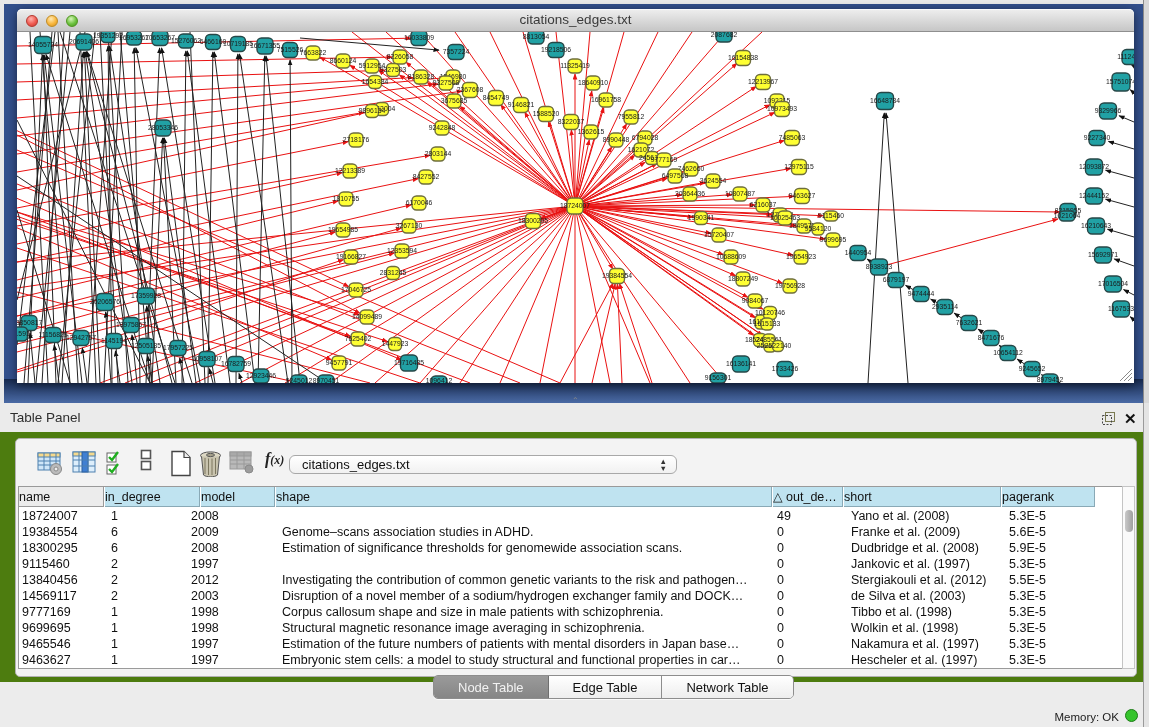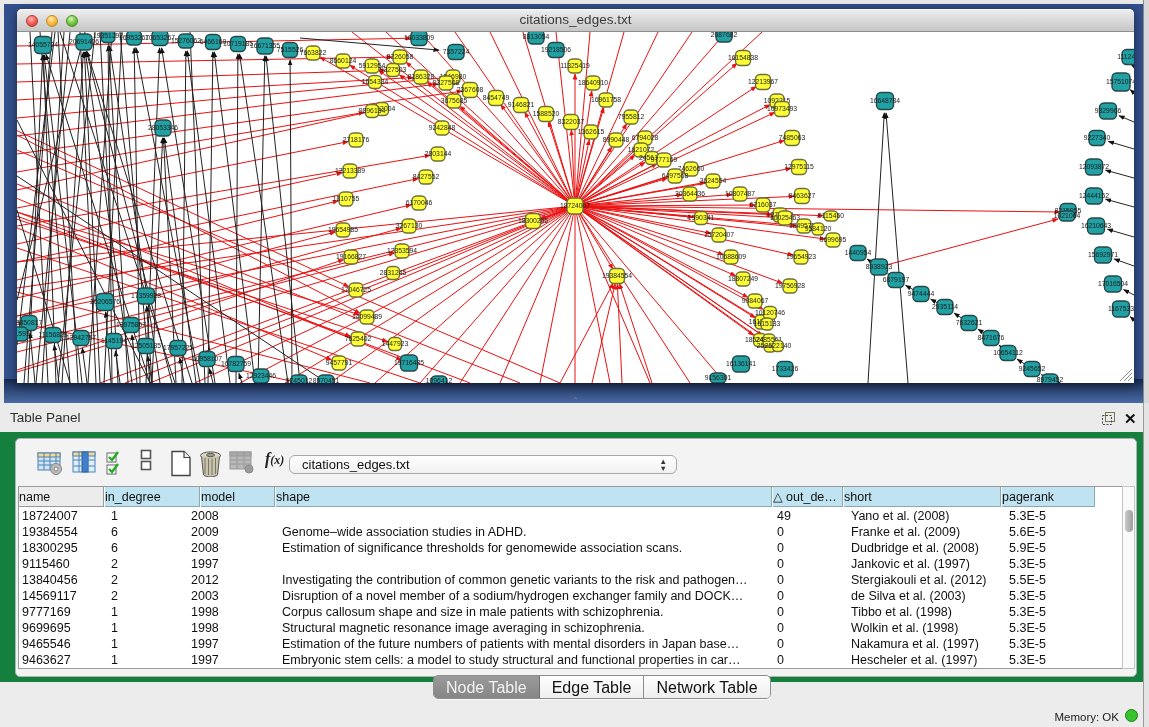--- a/index.html
+++ b/index.html
@@ -11,21 +11,21 @@
 
 #win{position:absolute;left:17px;top:9px;width:1117px;height:374px;border-radius:6px 6px 0 0;box-shadow:0 2px 10px rgba(0,0,0,.55);background:#fff}
 #titlebar{position:absolute;left:0;top:0;width:100%;height:23px;border-radius:5px 5px 0 0;background:linear-gradient(#efefef,#d2d2d2 70%,#c6c6c6);border-bottom:1px solid #8f8f8f;box-shadow:inset 0 1px 0 #fbfbfb}
 #title{position:absolute;left:0;top:3px;width:100%;text-align:center;font-size:13.5px;color:#3a3a3a}
 .tl{position:absolute;top:5.5px;width:12px;height:12px;border-radius:50%}
 #tl1{left:9px;background:radial-gradient(circle at 4px 3px,#ffb3ae,#f05b51 55%,#c33b32);border:.5px solid #b5372e}
 #tl2{left:29px;background:radial-gradient(circle at 4px 3px,#ffe9b3,#f8b63c 55%,#cf8f21);border:.5px solid #c08b24}
 #tl3{left:49px;background:radial-gradient(circle at 4px 3px,#d6f5b8,#6cc23f 55%,#47971f);border:.5px solid #4f941f}
 #canvas{position:absolute;left:0;top:23px;width:1117px;height:351px;background:#fff;overflow:hidden}
 
-#tpanel{position:absolute;left:0;top:403px;width:1149px;height:279px;background:#15803d}
+#tpanel{position:absolute;left:0;top:403px;width:1149px;height:279px;background:#4d7c0f}
 #tphead{position:absolute;left:0;top:0;width:1143px;height:29px;background:#ebebeb}
 #tphead .t{position:absolute;left:10px;top:7px;font-size:13.5px;color:#2e2e2e}
 #floaticon{position:absolute;left:1102px;top:9px;width:13px;height:13px}
 #closex{position:absolute;left:1124px;top:7px;font-size:15px;font-weight:bold;color:#111}
 #tbox{position:absolute;left:15px;top:35px;width:1122px;height:239px;background:#f3f3f3;border:1px solid #b2b2b2;border-radius:5px}
 
 #tbar{position:absolute;left:0;top:0;width:100%;height:45px}
 .ic{position:absolute;top:11px}
 #combo{position:absolute;left:273px;top:16px;width:388px;height:19px;background:linear-gradient(#fff,#f1f1f1);border:1px solid #a8a8a8;border-radius:6px;font-size:13px;color:#111;line-height:18px;padding-left:12px}
 #combo .arr{position:absolute;right:9px;top:2px;font-size:7.5px;color:#333;line-height:7px}
@@ -41,21 +41,21 @@
 .c1{left:92px;width:90px}
 .c2{left:172px;width:70px}
 .c3{left:263px;width:492px}
 .c4{left:758px;width:66px}
 .c5{left:832px;width:158px}
 .c6{left:990px;width:100px}
 #vscroll{position:absolute;left:1106px;top:47px;width:13px;height:183px;background:#fafafa;border:1px solid #c4c4c4}
 #vthumb{position:absolute;left:1.5px;top:23px;width:8px;height:22px;background:linear-gradient(90deg,#c9c9c9,#9f9f9f);border-radius:4px}
 
 #tabs{position:absolute;left:433px;top:272px;height:24px;display:flex;border:1px solid #8d8d8d;border-radius:5px;overflow:hidden;box-shadow:0 1px 0 rgba(255,255,255,.7)}
-.tab{height:24px;line-height:23px;font-size:16px;padding:0 12px;background:linear-gradient(#fff,#ececec);color:#111;border-right:1px solid #8d8d8d}
+.tab{height:24px;line-height:23px;font-size:13px;padding:0 24px;background:linear-gradient(#fff,#ececec);color:#111;border-right:1px solid #8d8d8d}
 .tab.sel{background:linear-gradient(#9a9a9a,#848484);color:#f2f2f2;border-right:1px solid #6f6f6f}
 .tab:last-child{border-right:none}
 #mem{position:absolute;right:30px;top:308px;font-size:11.5px;color:#222}
 #memdot{position:absolute;right:11px;top:306px;width:13px;height:13px;border-radius:50%;background:#35c42c;border:1.5px solid #1e7c17}
 #tprightline{position:absolute;left:1143px;top:0;width:6px;height:324px;background:#e4e4e4;border-left:1px solid #9a9a9a}
 #divgrip{position:absolute;left:572px;top:398px;width:10px;height:6px;color:#888;font-size:8px;line-height:6px}
 </style></head><body>
 <div id="app">
   <div id="desk">
     <div id="bluebg"></div>
@@ -645,21 +645,21 @@
               <div class="c1">1</div>
               <div class="c2">2008</div>
               <div class="c4">49</div>
               <div class="c5">Yano et al. (2008)</div>
               <div class="c6">5.3E-5</div>
             </div>
 <div class="tr">
               <div class="c0">19384554</div>
               <div class="c1">6</div>
               <div class="c2">2009</div>
-              <div class="c3">Genome–wide association studies in ADHD.</div>
+              <div class="c3">Genome–scans association studies in ADHD.</div>
               <div class="c4">0</div>
               <div class="c5">Franke et al. (2009)</div>
               <div class="c6">5.6E-5</div>
             </div>
 <div class="tr">
               <div class="c0">18300295</div>
               <div class="c1">6</div>
               <div class="c2">2008</div>
               <div class="c3">Estimation of significance thresholds for genomewide association scans.</div>
               <div class="c4">0</div>

